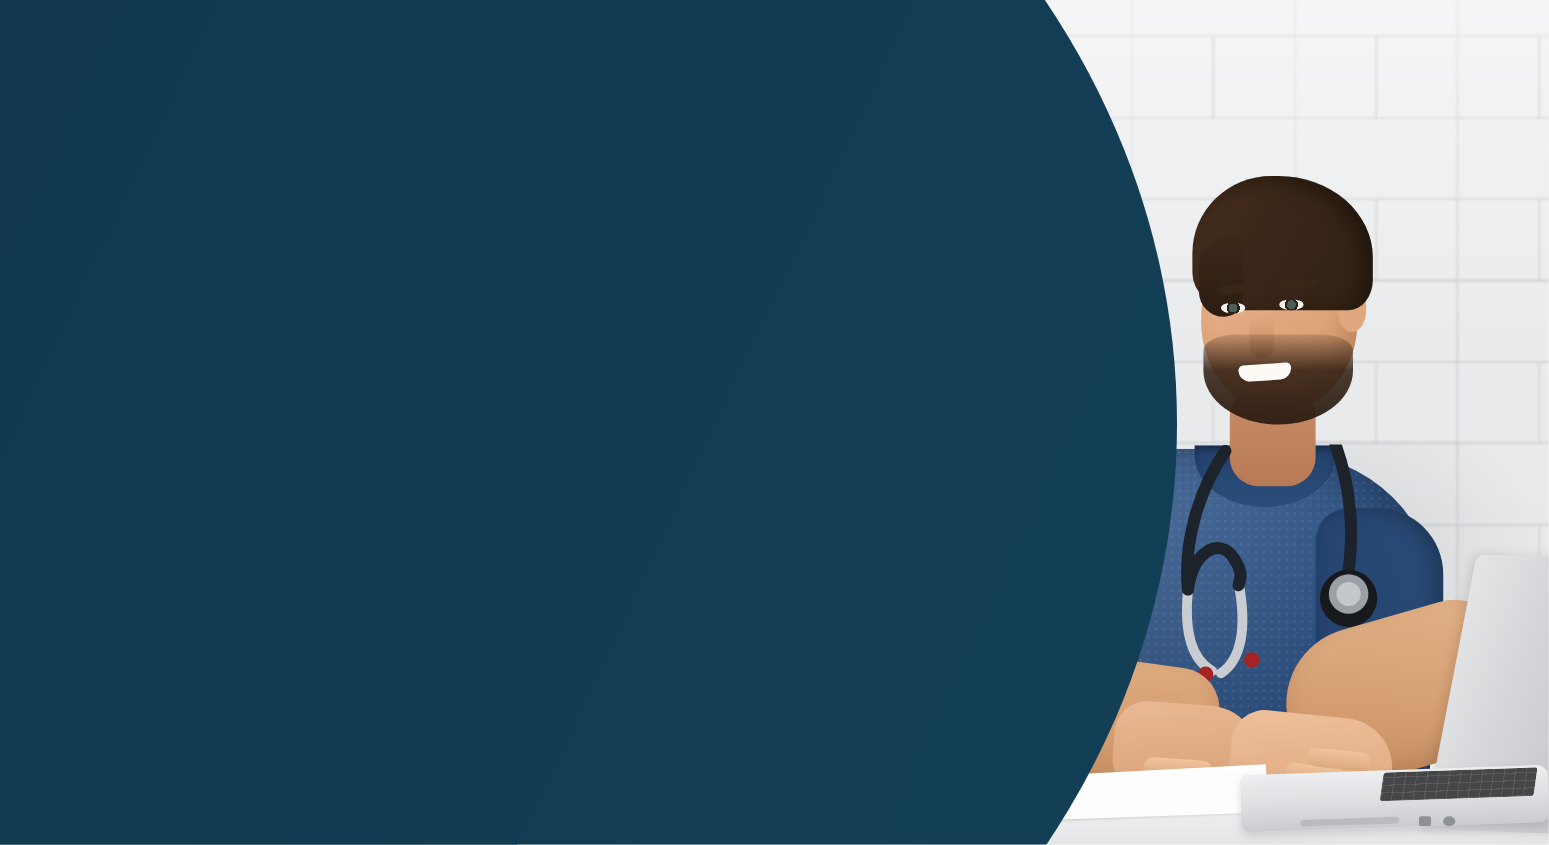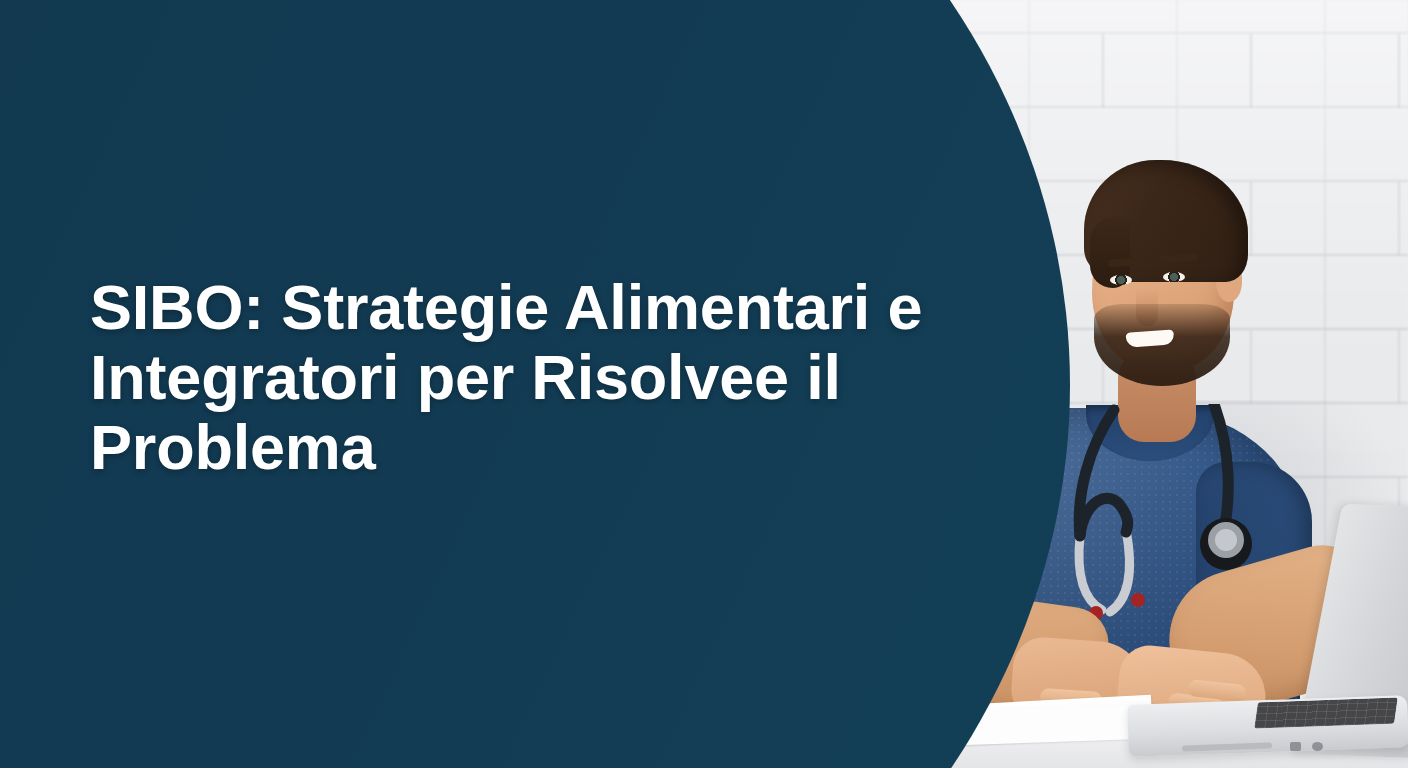--- a/index.html
+++ b/index.html
@@ -471,18 +471,14 @@
     <div class="trackpad-bar"></div>
     <div class="port" style="left:1290px;"></div>
     <div class="port" style="left:1312px; border-radius:50%;"></div>
   </div>
 
   <div>
     <div class="navy-rect"></div>
     <div class="navy-mask"></div>
   </div>
 
-  <div class="title-block">
-    <h1 class="title">SIBO: Strategie Alimentari e
-Integratori per Risolvee il Problema</h1>
-  </div>
 
 </div>
 
 </body></html>

